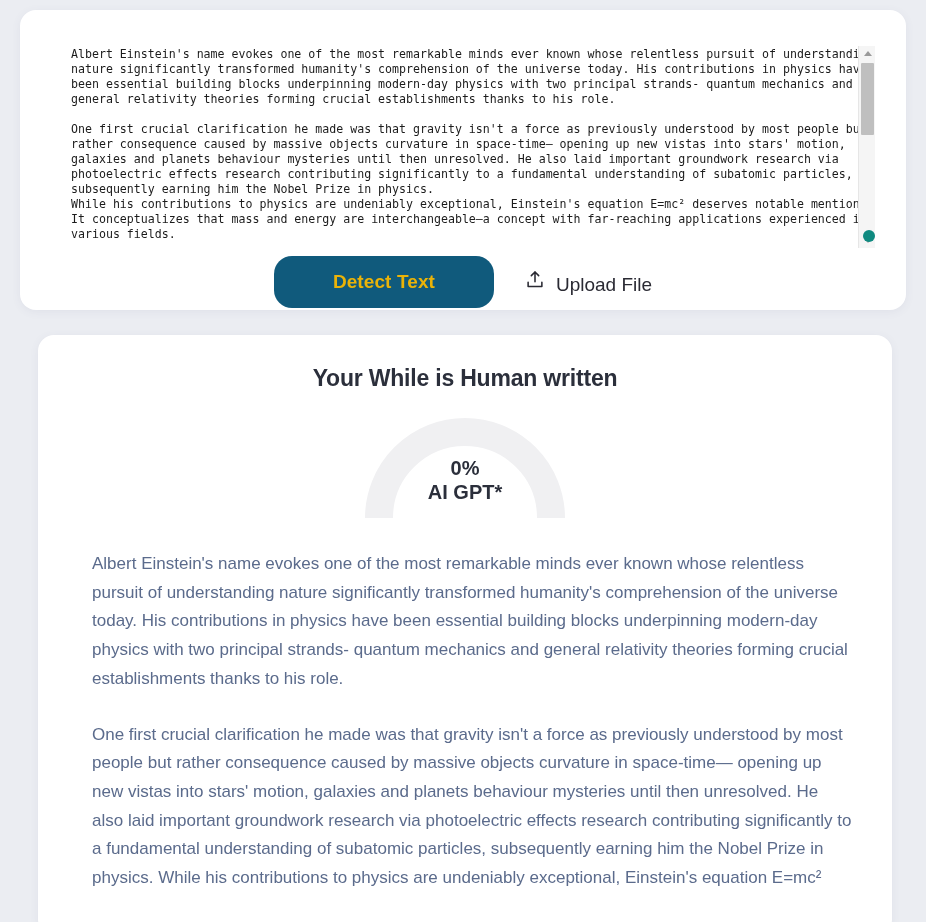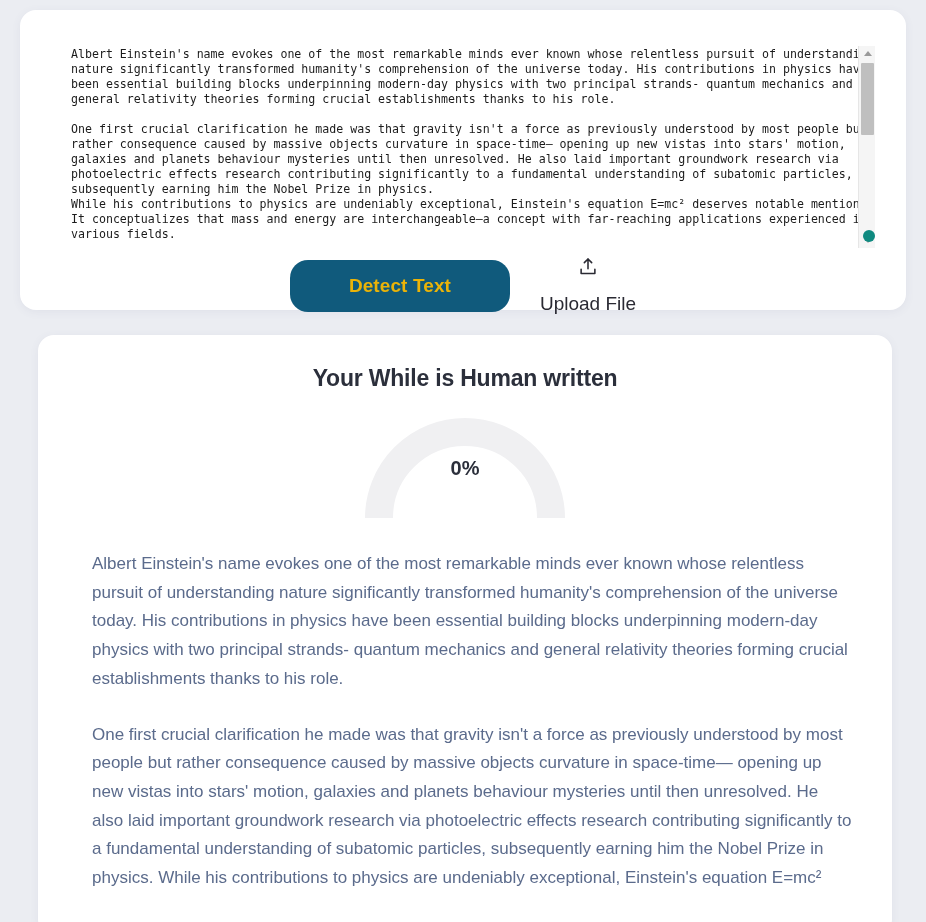--- a/index.html
+++ b/index.html
@@ -121,30 +121,29 @@
     border-radius: 18px;
     font-family: "Liberation Sans", sans-serif;
     font-size: 19px;
     font-weight: 600;
     cursor: pointer;
     letter-spacing: 0.1px;
   }
 
   .upload-btn {
     display: flex;
-    align-items: center;
+    align-items: flex-end;
     gap: 10px;
     background: transparent;
     border: none;
     cursor: pointer;
     color: #2a2a33;
     font-family: "Liberation Sans", sans-serif;
     font-size: 19px;
     font-weight: 400;
-    flex-direction: column;
   }
   .upload-icon { display: block; }
 
   
   .result-card {
     position: absolute;
     left: 38px;
     top: 335px;
     width: 854px;
     height: 600px;
@@ -263,20 +262,21 @@
 <div class="result-card">
 
   <div class="result-title">Your While is Human written</div>
 
   <div class="gauge">
     <svg width="200" height="100" viewBox="0 0 200 100">
       <path d="M14 100 A86 86 0 0 1 186 100" fill="none" stroke="#f0f0f2" stroke-width="28" stroke-linecap="butt"></path>
     </svg>
     <div class="gauge-label">
       <span class="gauge-pct">0%</span>
+      <span class="gauge-sub">AI GPT*</span>
     </div>
   </div>
 
   <div class="result-body">
     <p>Albert Einstein's name evokes one of the most remarkable minds ever known whose relentless pursuit of understanding nature significantly transformed humanity's comprehension of the universe today. His contributions in physics have been essential building blocks underpinning modern-day physics with two principal strands- quantum mechanics and general relativity theories forming crucial establishments thanks to his role.</p>
     <p>One first crucial clarification he made was that gravity isn't a force as previously understood by most people but rather consequence caused by massive objects curvature in space-time— opening up new vistas into stars' motion, galaxies and planets behaviour mysteries until then unresolved. He also laid important groundwork research via photoelectric effects research contributing significantly to a fundamental understanding of subatomic particles, subsequently earning him the Nobel Prize in physics.
 While his contributions to physics are undeniably exceptional, Einstein's equation E=mc²</p>
   </div>
 </div>
 

